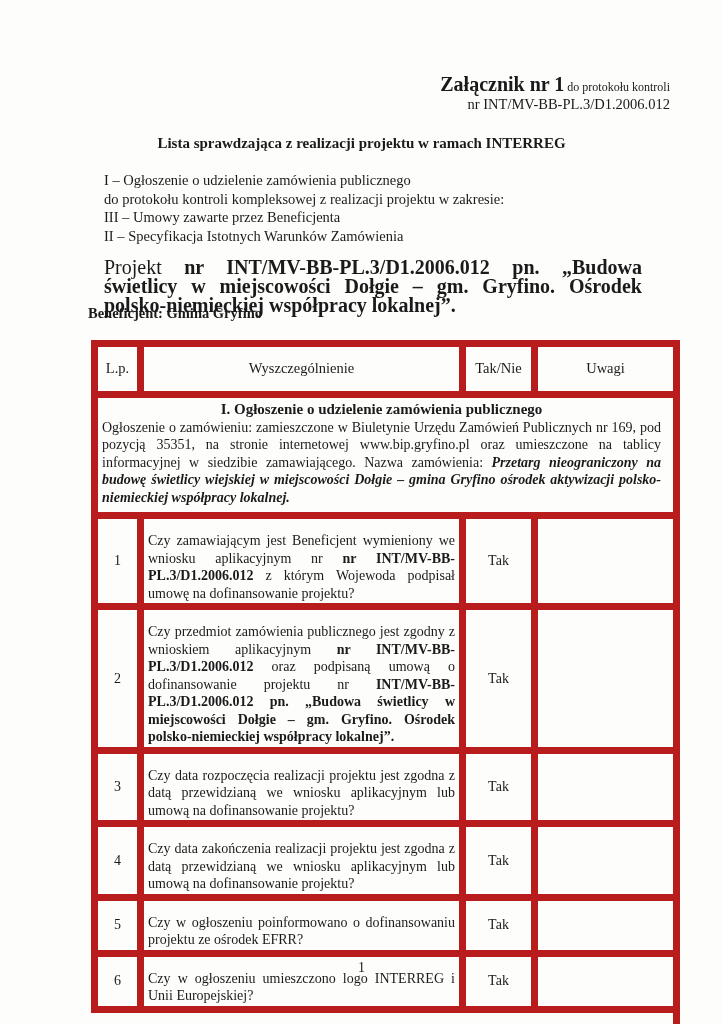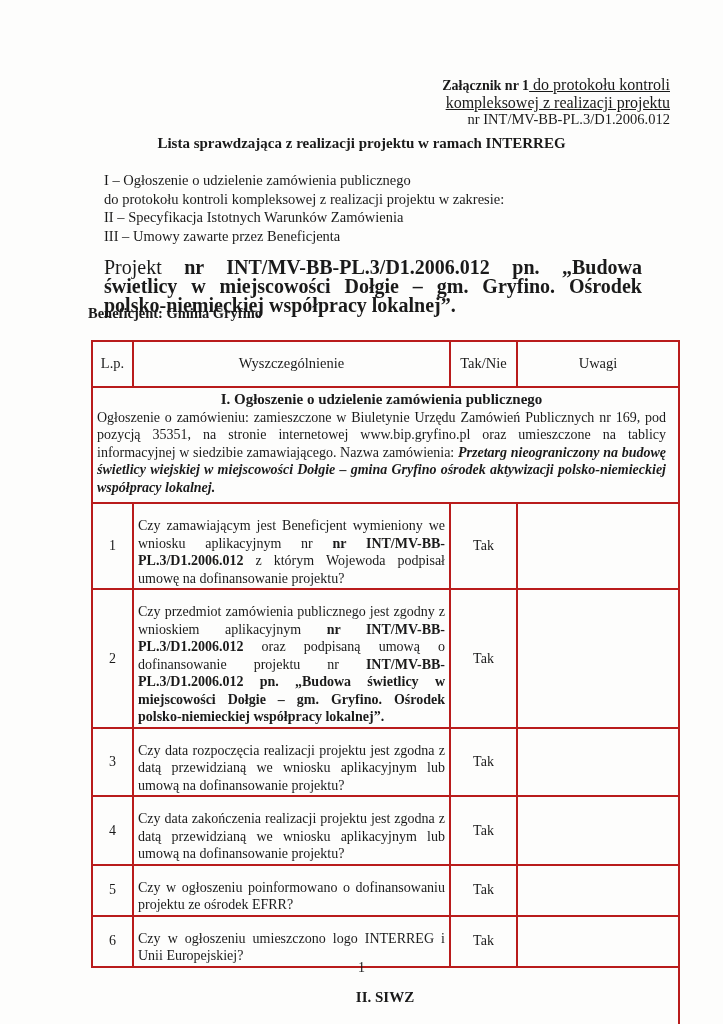--- a/index.html
+++ b/index.html
@@ -1,57 +1,56 @@
 <!DOCTYPE html>
 <html><head>
 <meta charset="utf-8">
 <style>
   html, body { margin: 0; padding: 0; background: #fdfdfc; }
   body { width: 723px; height: 1024px; position: relative; overflow: hidden;
          font-family: "Liberation Serif", serif; color: #1a1a1a; }
   .page { position: absolute; left: 0; top: 0; width: 723px; height: 1024px; }
   .att { position: absolute; right: 53px; top: 76px; text-align: right; line-height: 17px; }
   .att .l1 { font-size: 14px; }
-  .att .l1 b { font-size: 14px; }
-  .att .small { font-size: 16px; text-decoration: underline; }
+  .att .l1 b { font-size: 20px; }
+  .att .small { font-size: 12px; }
   .att .l3 { font-size: 14.5px; }
   .title { position: absolute; left: 0; width: 723px; top: 135px; text-align: center; font-size: 15px; font-weight: bold; }
   .scope { position: absolute; left: 104px; top: 171px; font-size: 14.5px; line-height: 18.5px; }
   .project { position: absolute; left: 104px; top: 258px; width: 538px; font-size: 20px; line-height: 19px; text-align: justify; }
   .benef { position: absolute; left: 88px; top: 305px; font-size: 14.5px; font-weight: bold; }
   table { position: absolute; left: 91px; top: 340px; width: 589px; border-collapse: collapse; font-size: 14px; }
-  td { border: 2px solid #b91c1c; padding: 0 4px; vertical-align: middle; line-height: 17.5px; margin-left: 28px; }
+  td { border: 7px solid #b91c1c; padding: 0 4px; vertical-align: middle; line-height: 17.5px; margin-left: 28px; }
   .hdr td { height: 44px; text-align: center; font-size: 14.5px; }
   .c1 { width: 31px; text-align: center; }
   .c2 { width: 307px; text-align: justify; }
   .c3 { width: 57px; text-align: center; }
   .section td { text-align: justify; padding: 3px 12px 6px 4px; }
   .section .sh { text-align: center; font-weight: bold; font-size: 15px; }
   .row td.c2 { padding-top: 13px; padding-bottom: 1px; }
   .siwz td { height: 60px; text-align: center; font-weight: bold; font-size: 15px; border-left: none; }
   .pagenum { position: absolute; left: 0; width: 723px; top: 960px; text-align: center; font-size: 14px; }
 </style>
 </head>
 <body>
 
 <div class="page">
 
   <div class="att">
     <div class="l1"><b>Załącznik nr 1</b><span class="small"> do protokołu kontroli</span></div>
-    <div class="small">kompleksowej z realizacji projektu</div>
     <div class="l3">nr INT/MV-BB-PL.3/D1.2006.012</div>
   </div>
 
   <div class="title">Lista sprawdzająca z realizacji projektu w ramach INTERREG</div>
 
   <div class="scope">
     <div>I – Ogłoszenie o udzielenie zamówienia publicznego</div>
     <div>do protokołu kontroli kompleksowej z realizacji projektu w zakresie:</div>
+    <div>III – Umowy zawarte przez Beneficjenta</div>
     <div>II – Specyfikacja Istotnych Warunków Zamówienia</div>
-    <div>III – Umowy zawarte przez Beneficjenta</div>
   </div>
 
   <div class="project">
     <span>Projekt </span><b>nr INT/MV-BB-PL.3/D1.2006.012 pn. „Budowa świetlicy w miejscowości Dołgie – gm. Gryfino. Ośrodek polsko-niemieckiej współpracy lokalnej”.</b>
   </div>
 
   <div class="benef">Beneficjent: Gmina Gryfino</div>
 
   <table>
     <tbody>

